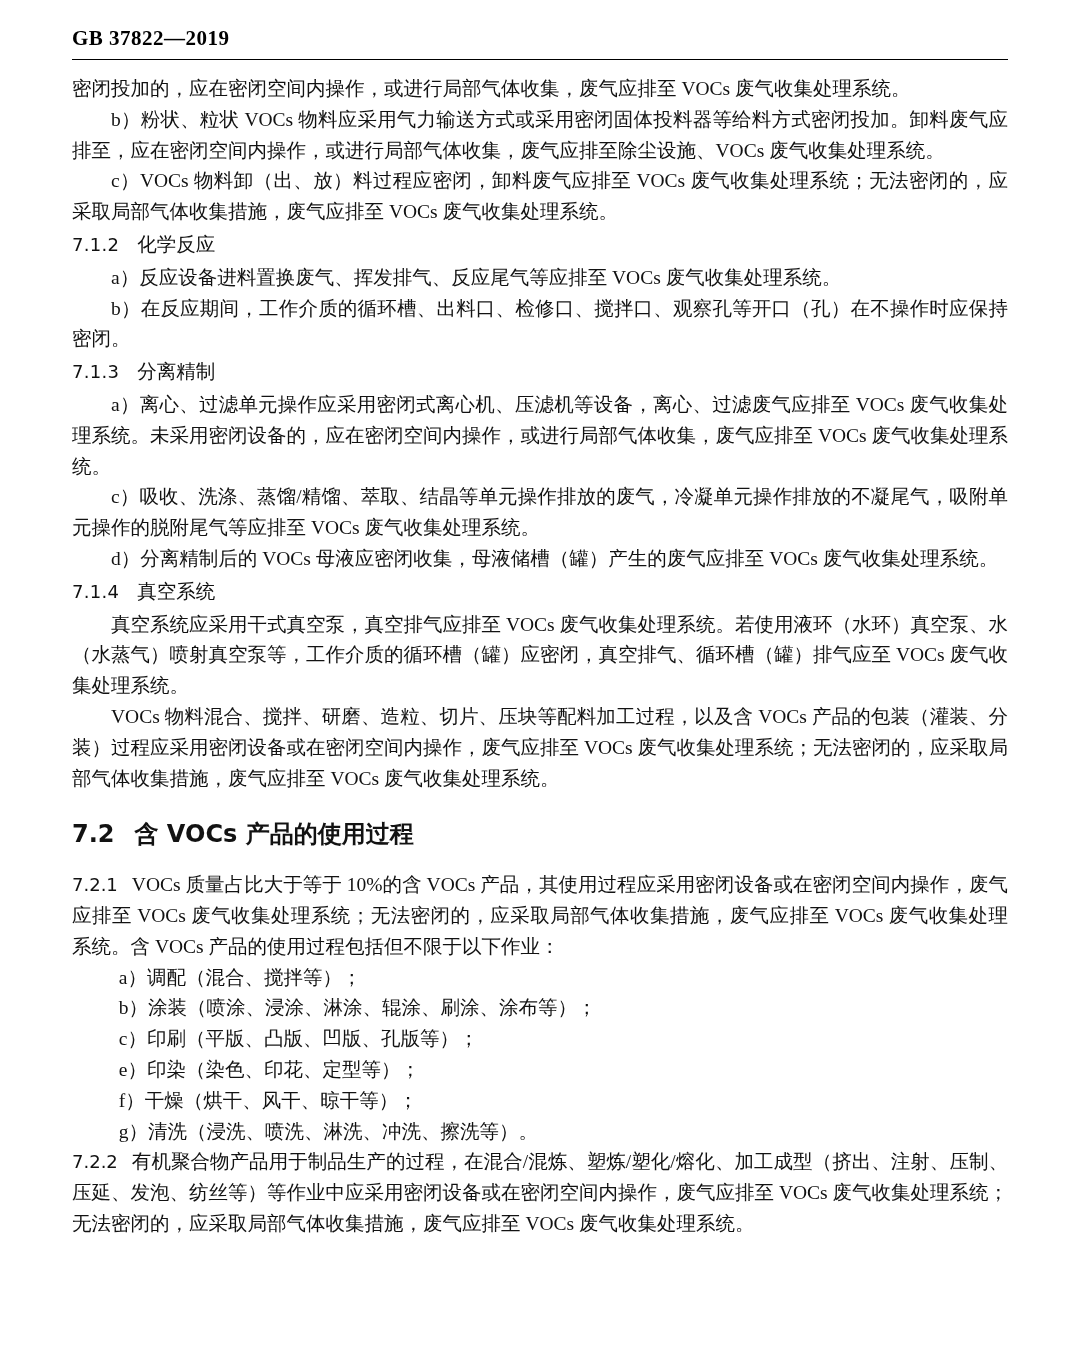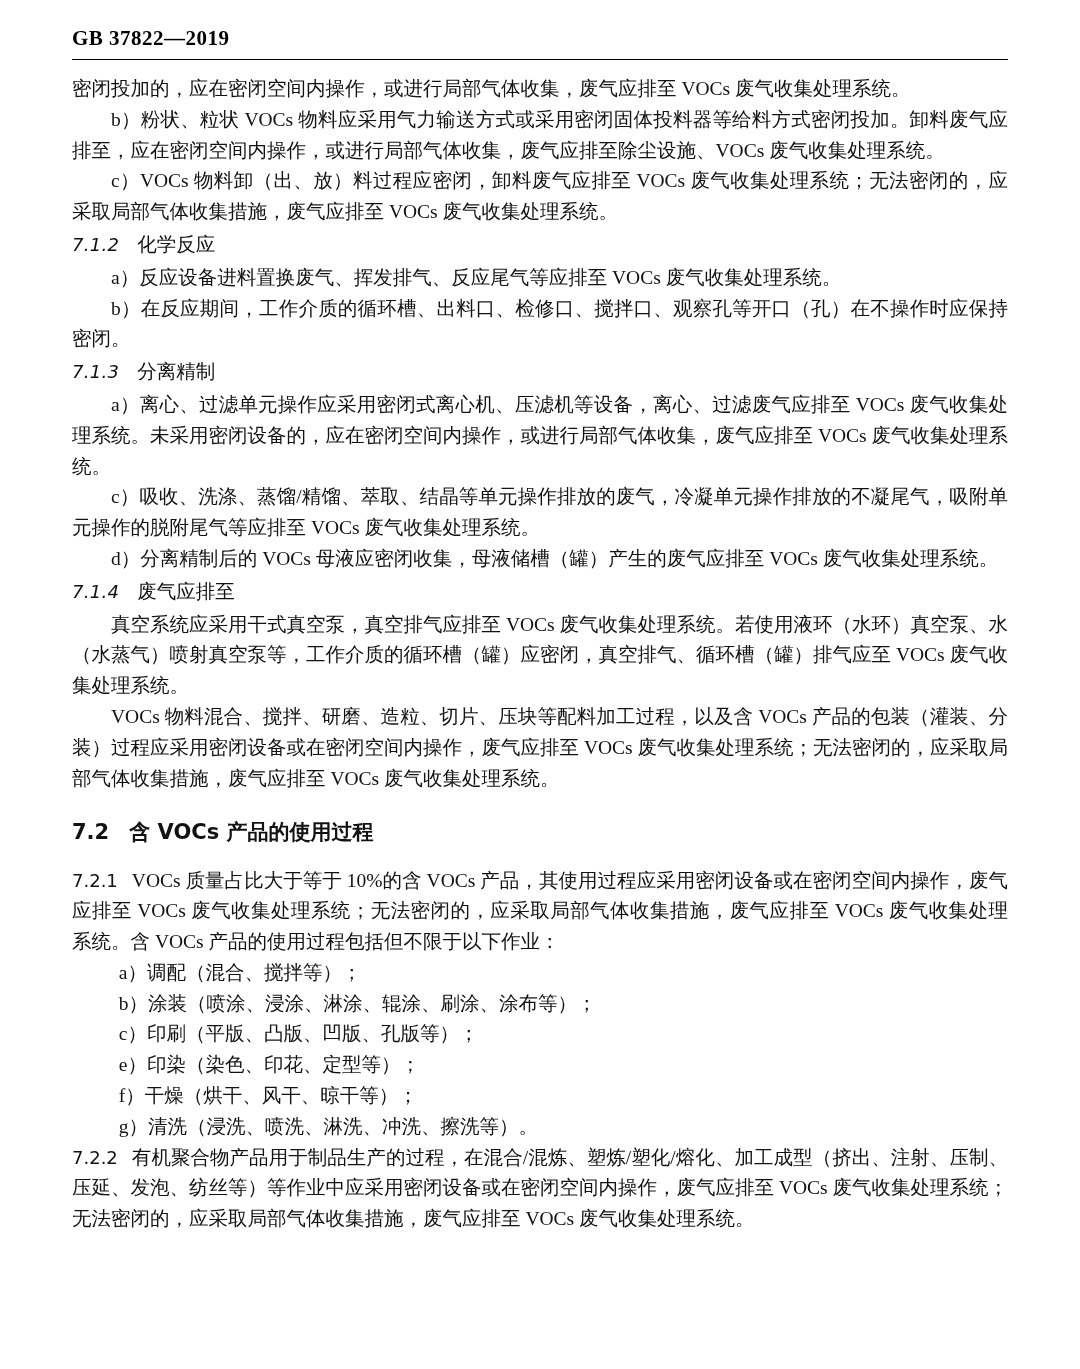--- a/index.html
+++ b/index.html
@@ -54,31 +54,30 @@
   }
   .clause-head {
     font-family: "DejaVu Sans", "Liberation Sans", sans-serif;
     font-size: 18px;
     margin-top: 2px;
     margin-bottom: 2px;
     color: #111;
   }
   .clause-head .num {
     letter-spacing: 0.3px;
-    font-style: italic;
   }
   .clause-head .txt {
     margin-left: 18px;
     font-family: "Liberation Serif", "DejaVu Serif", serif;
     font-size: 19.5px;
   }
   .section-head {
     font-family: "DejaVu Sans", "Liberation Sans", sans-serif;
     font-weight: bold;
-    font-size: 21px;
+    font-size: 24px;
     margin-top: 22px;
     margin-bottom: 16px;
   }
   .section-head .txt {
     margin-left: 20px;
   }
   .listitem {
     text-indent: 2em;
   }
   .sub-list {
@@ -116,21 +115,21 @@
 
     <p class="clause-head">
       <span class="num">7.1.3</span><span class="txt">分离精制</span>
     </p>
 
     <p class="listitem">a）离心、过滤单元操作应采用密闭式离心机、压滤机等设备，离心、过滤废气应排至 VOCs 废气收集处理系统。未采用密闭设备的，应在密闭空间内操作，或进行局部气体收集，废气应排至 VOCs 废气收集处理系统。</p>
     <p class="listitem">c）吸收、洗涤、蒸馏/精馏、萃取、结晶等单元操作排放的废气，冷凝单元操作排放的不凝尾气，吸附单元操作的脱附尾气等应排至 VOCs 废气收集处理系统。</p>
     <p class="listitem">d）分离精制后的 VOCs 母液应密闭收集，母液储槽（罐）产生的废气应排至 VOCs 废气收集处理系统。</p>
 
     <p class="clause-head">
-      <span class="num">7.1.4</span><span class="txt">废气应排至</span>
+      <span class="num">7.1.4</span><span class="txt">真空系统</span>
     </p>
 
     <p class="indent1">真空系统应采用干式真空泵，真空排气应排至 VOCs 废气收集处理系统。若使用液环（水环）真空泵、水（水蒸气）喷射真空泵等，工作介质的循环槽（罐）应密闭，真空排气、循环槽（罐）排气应至 VOCs 废气收集处理系统。</p>
 
 
     <p class="indent1">VOCs 物料混合、搅拌、研磨、造粒、切片、压块等配料加工过程，以及含 VOCs 产品的包装（灌装、分装）过程应采用密闭设备或在密闭空间内操作，废气应排至 VOCs 废气收集处理系统；无法密闭的，应采取局部气体收集措施，废气应排至 VOCs 废气收集处理系统。</p>
 
     <p class="section-head">
       <span>7.2</span><span class="txt">含 VOCs 产品的使用过程</span>
     </p>

